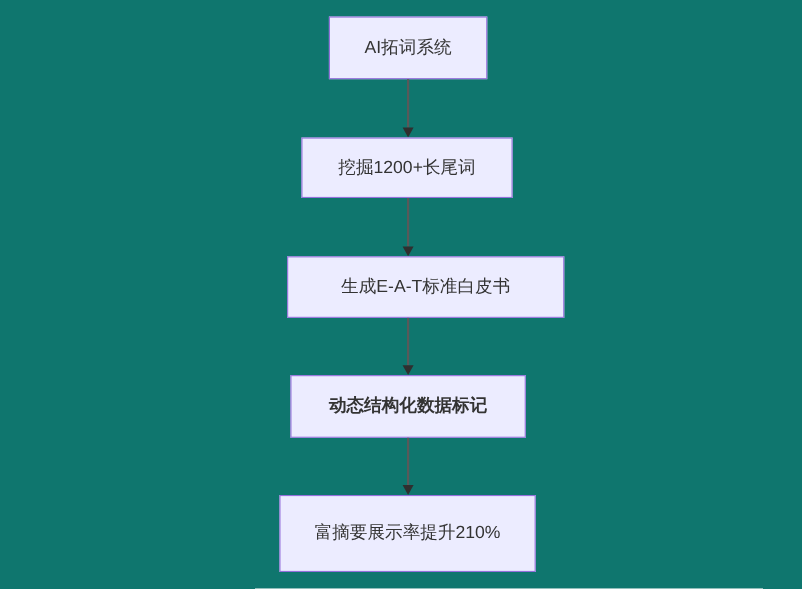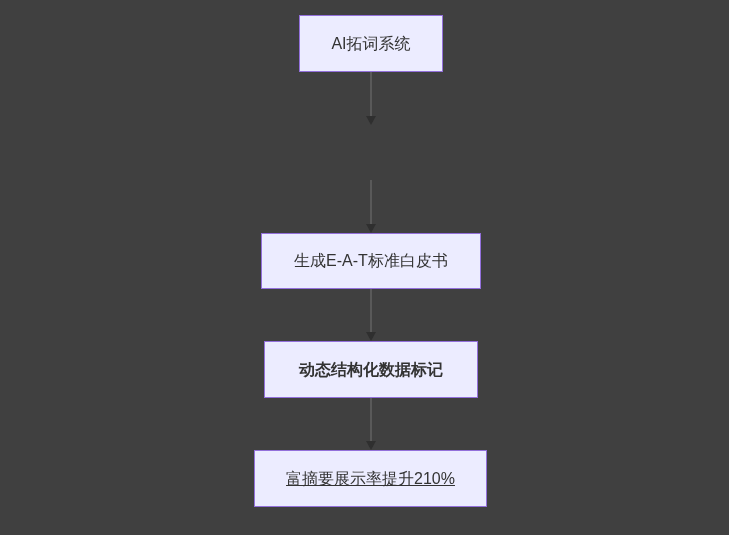--- a/index.html
+++ b/index.html
@@ -1,21 +1,21 @@
 <!DOCTYPE html>
 <html><head>
 <meta charset="utf-8">
 <style>
   * { margin: 0; padding: 0; box-sizing: border-box; }
   html, body { background: #fafafa; }
   .canvas {
     position: relative;
     width: 729px;
     height: 535px;
-    background: #404040;
+    background: #0f766e;
     font-family: "Liberation Sans", sans-serif;
     overflow: hidden;
   }
   .node {
     position: absolute;
     background: #ECECFF;
     border: 1.5px solid #9370DB;
     display: flex;
     align-items: center;
     justify-content: center;
@@ -44,35 +44,38 @@
 
 <div class="canvas">
 
   <div class="node" style="left:299px; top:15px; width:144px; height:57px;">
     <span>AI拓词系统</span>
   </div>
 
   <div class="edge-line" style="left:370px; top:72px; height:44px;"></div>
   <div class="arrowhead" style="left:366px; top:116px;"></div>
 
+  <div class="node" style="left:274px; top:125px; width:192px; height:55px;">
+    <span>挖掘1200+长尾词</span>
+  </div>
 
   <div class="edge-line" style="left:370px; top:180px; height:44px;"></div>
   <div class="arrowhead" style="left:366px; top:224px;"></div>
 
-  <div class="node" style="left:261px; top:233px; width:220px; height:56px;text-align:center;">
+  <div class="node" style="left:261px; top:233px; width:252px; height:56px;text-align:center;">
     <span>生成E-A-T标准白皮书</span>
   </div>
 
   <div class="edge-line" style="left:370px; top:289px; height:43px;"></div>
   <div class="arrowhead" style="left:366px; top:332px;"></div>
 
   <div class="node" style="left:264px; top:341px; width:214px; height:57px;font-weight:bold;">
     <span>动态结构化数据标记</span>
   </div>
 
   <div class="edge-line" style="left:370px; top:398px; height:43px;"></div>
   <div class="arrowhead" style="left:366px; top:441px;"></div>
 
-  <div class="node" style="left:254px; top:450px; width:233px; height:57px;text-decoration:underline;">
+  <div class="node" style="left:254px; top:450px; width:233px; height:70px;">
     <span>富摘要展示率提升210%</span>
   </div>
 
 </div>
 
 </body></html>

